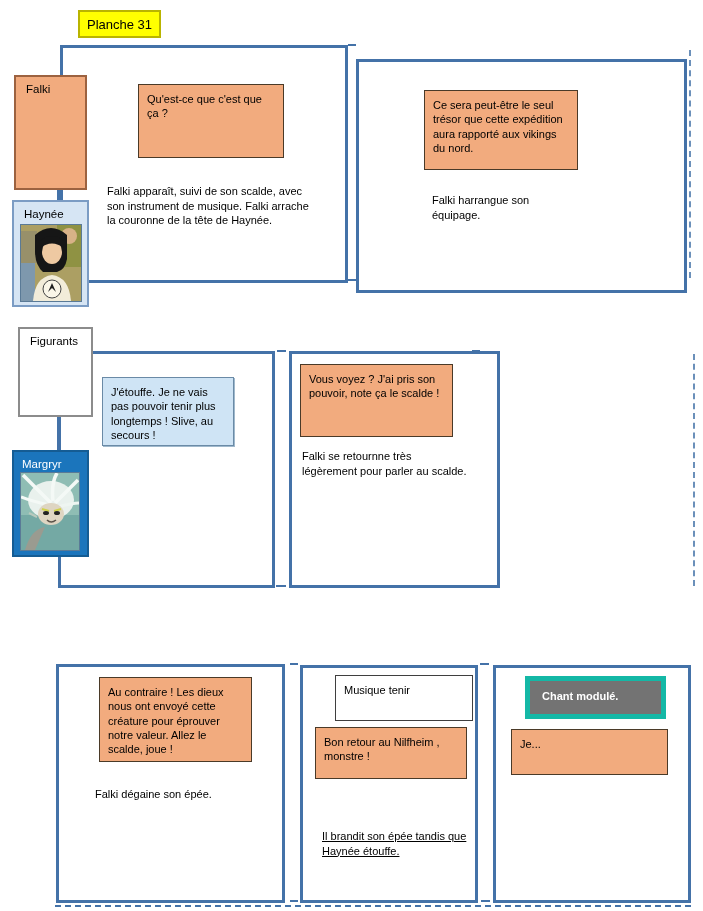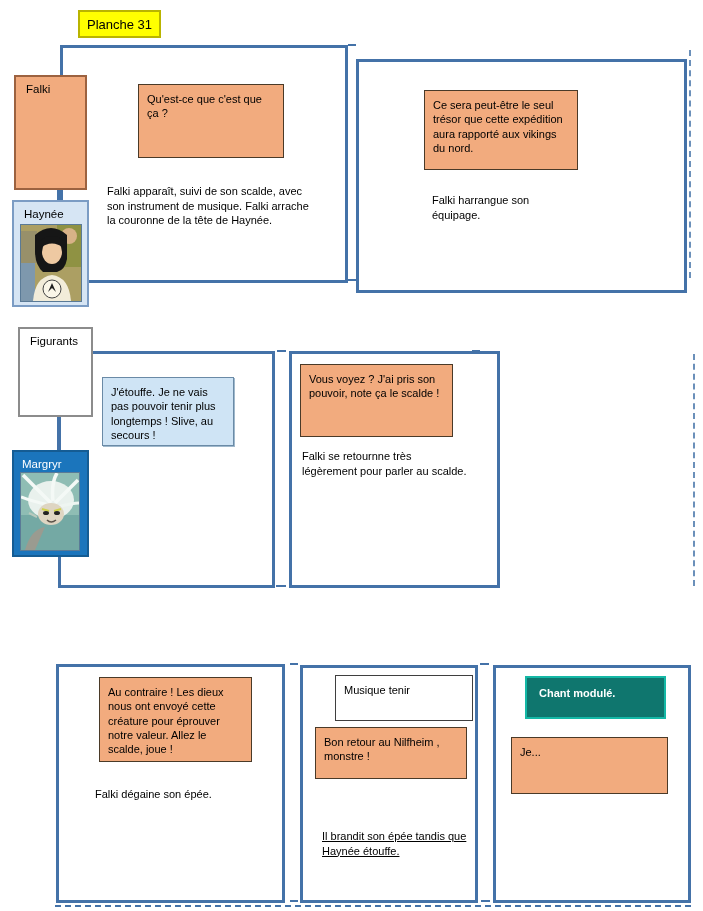--- a/index.html
+++ b/index.html
@@ -56,39 +56,39 @@
   .dgr1{left:689px;top:50px;height:228px;}
   .dgr2{left:693px;top:354px;height:232px;}
   
   .bubble{
     position:absolute;box-sizing:border-box;font-size:11px;line-height:1.3;
     padding:7px 8px;z-index:3;
   }
   .orange{background:#f2ab7e;border:1px solid #4a3a28;}
   .blue-light{background:#cfe4f5;border:1px solid #6a8aa6;box-shadow:1px 1px 0 #9fb8cc;}
   .white{background:#ffffff;border:1px solid #3f3f3f;}
-  .blue-solid{background:#0f766e;border:2px solid #14b8a6;color:#ffffff;font-weight:bold;padding:8px 12px;}
+  .blue-solid{background:#737373;border:5px solid #14b8a6;color:#ffffff;font-weight:bold;padding:8px 12px;}
   .desc{position:absolute;font-size:11px;line-height:1.32;z-index:3;}
   
   .p1-b{left:62px;top:36px;width:146px;height:74px;margin-left:13px;}
   .p1-d{left:44px;top:108px;width:206px;margin-top:28px;}
   .p2-b{left:65px;top:28px;width:154px;height:80px;}
   .p2-d{left:73px;top:131px;width:140px;}
   .p3-b{left:41px;top:23px;width:132px;height:69px;}
   .p4-b{left:8px;top:10px;width:153px;height:73px;}
   .p4-d{left:10px;top:95px;width:165px;}
   .p5-b{left:14px;top:13px;width:156px;height:88px;}
   .p5-n{left:39px;top:124px;width:153px;height:50px;}
   .p6-b{left:40px;top:10px;width:153px;height:85px;}
   .p6-d{left:36px;top:120px;width:160px;}
   .p7-s{left:32px;top:7px;width:138px;height:46px;}
   .p7-b{left:12px;top:59px;width:152px;height:52px;}
   .p7-d{left:19px;top:161px;width:166px;text-decoration:underline;}
   .p8-s{left:29px;top:8px;width:141px;height:43px;}
-  .p8-b{left:15px;top:69px;width:157px;height:57px;}
+  .p8-b{left:15px;top:61px;width:157px;height:46px;}
   .p8-d{left:31px;top:126px;width:122px;}
 </style>
 </head>
 <body>
 
 <div class="canvas">
 
   <div class="title-box">Planche 31</div>
 
   <div class="dash-h dg1"></div>

